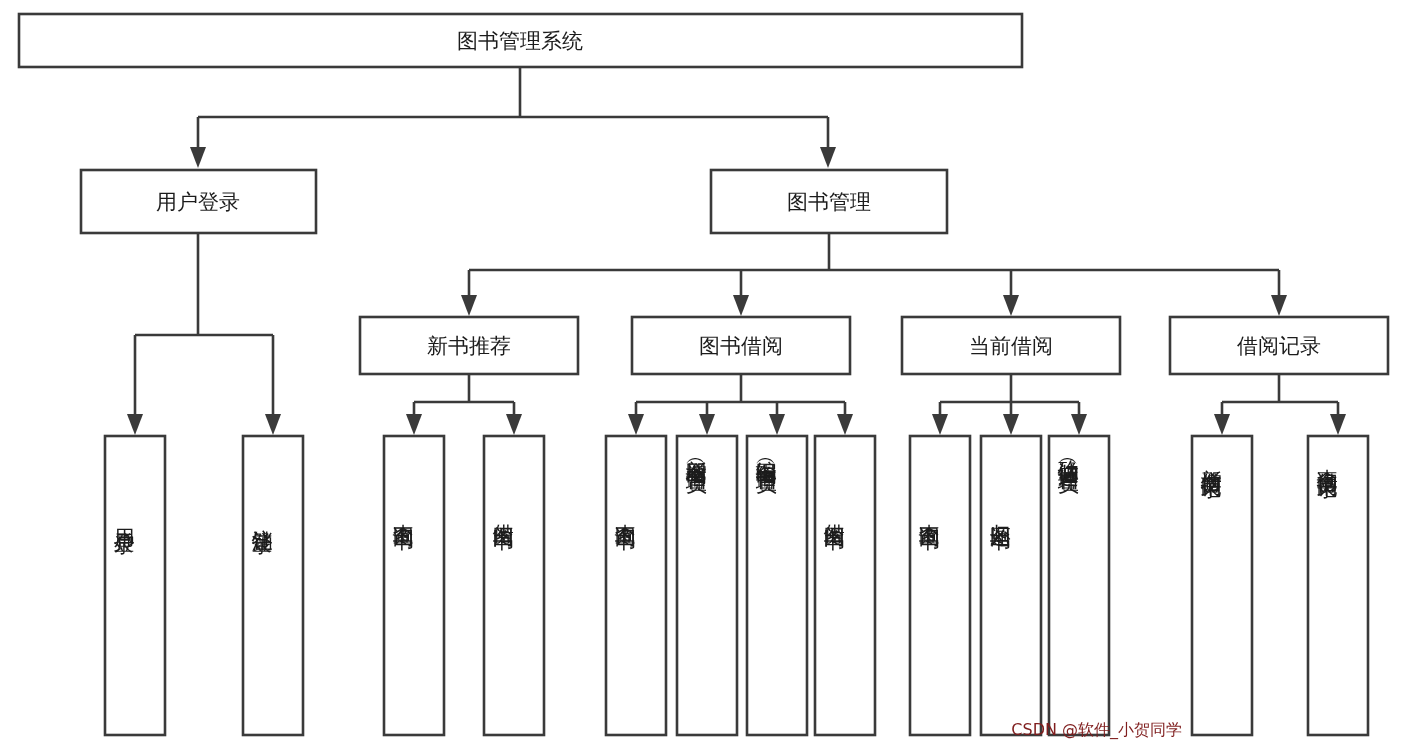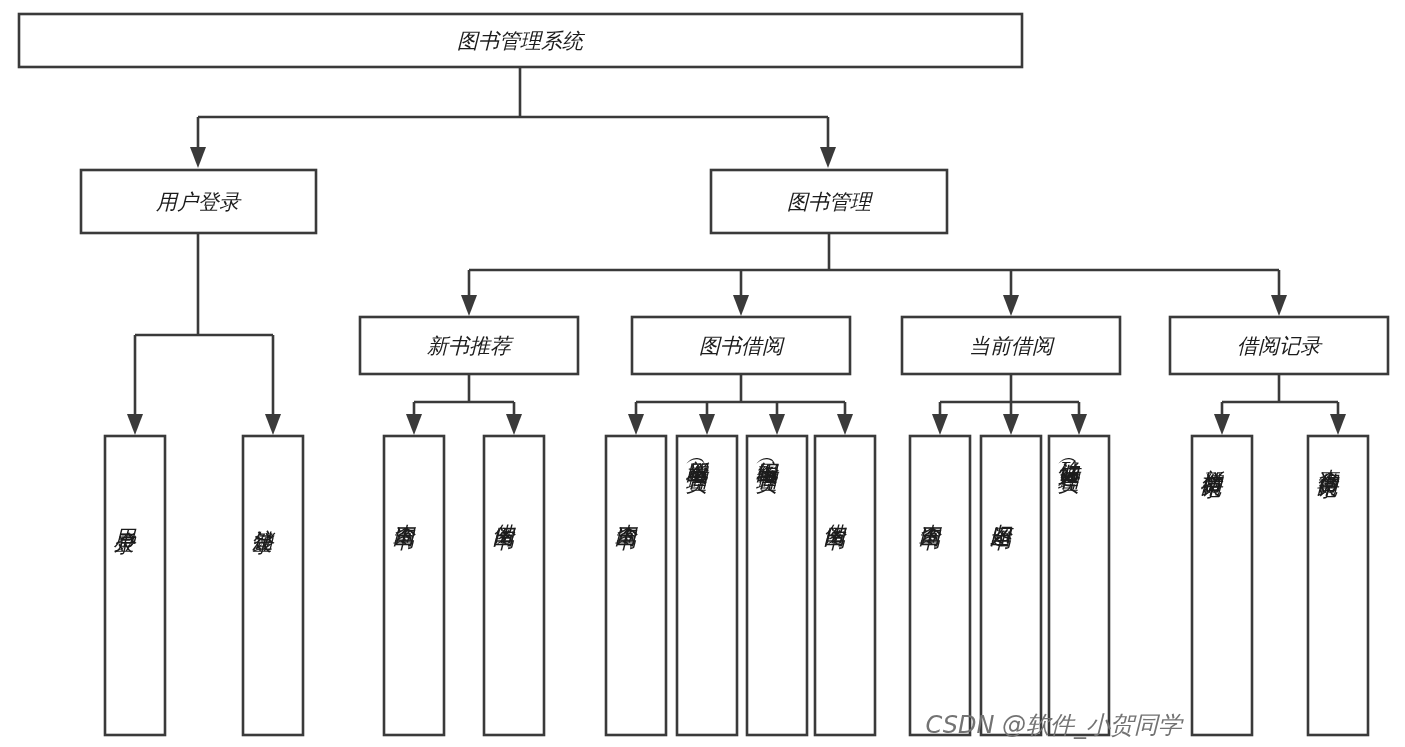--- a/index.html
+++ b/index.html
@@ -10,21 +10,20 @@
   body {
     width: 1405px;
     height: 747px;
     font-family: "DejaVu Sans", "Liberation Sans", sans-serif;
     overflow: hidden;
   }
   #diagram-root {
     position: relative;
     width: 1190px;
     height: 747px;
-    font-style: italic;
   }
   svg#flow {
     position: absolute;
     left: 0;
     top: 0;
     width: 1405px;
     height: 747px;
     display: block;
   }
   .node-rect {
@@ -61,22 +60,22 @@
     letter-spacing: 2px;
     white-space: nowrap;
     text-align: start;
     user-select: none;
   }
   .watermark {
     position: absolute;
     right: 8px;
     bottom: 6px;
     font-family: "DejaVu Sans", "Liberation Sans", sans-serif;
-    font-size: 24px;
-    color: #737373;
+    font-size: 16px;
+    color: #7f1d1d;
     white-space: nowrap;
     user-select: none;
   }
 </style>
 </head>
 <body>
 
 <div id="diagram-root">
 
   <svg id="flow" viewBox="0 0 1405 747" xmlns="http://www.w3.org/2000/svg">

